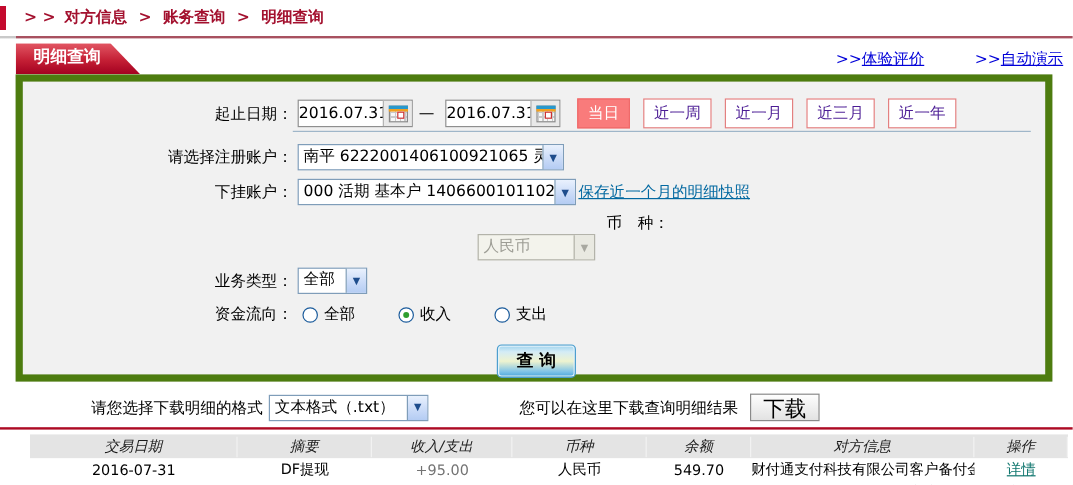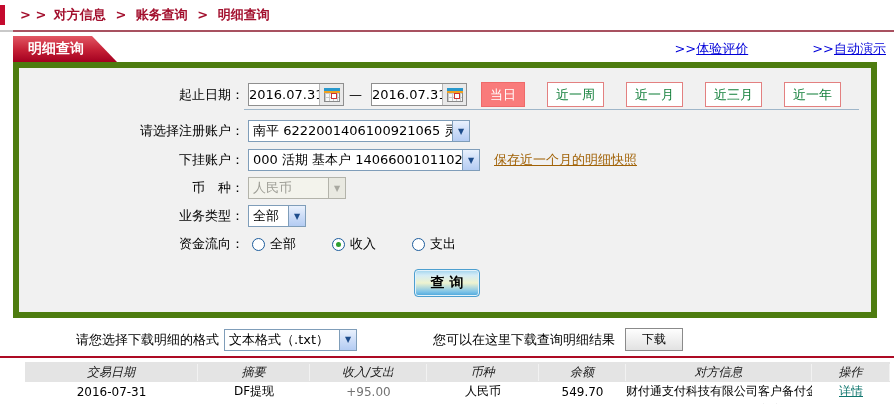--- a/index.html
+++ b/index.html
@@ -13,21 +13,21 @@
   .breadcrumb a { color: #a3102e; text-decoration: none; margin: 0 3px; }
   .breadcrumb .sep { margin: 0 2px; }
   .bc-rule { height: 2px; background: linear-gradient(to right, #c9c9c9 13px, #a85160 13px); }
 
   
   .tabrow { position: relative; height: 30px; }
   .tab { position: absolute; left: 13px; bottom: 0; width: 104px; height: 26px; line-height: 25px;
     padding-left: 15px; color: #fff; font-weight: bold; font-size: 14px;
     background: linear-gradient(180deg, #e25663 0%, #c41f35 55%, #a30020 100%);
     clip-path: polygon(0 0, 79px 0, 104px 100%, 0 100%); }
-  .toplinks { position: absolute; right: 8px; top: 8px; display: flex; gap: 64px; }
+  .toplinks { position: absolute; right: 8px; top: 8px; display: flex; gap: 42px; }
   .toplinks a { color: #0000d8; text-decoration: none; font-size: 13px; }
   .toplinks a .lbl { text-decoration: underline; }
 
   
   .panel { position: relative; margin-left: 13px; width: 864px; height: 256px;
     background: #f1f1f1; border: 6px solid #4d7c0f; }
   .frow { display: flex; align-items: center; }
   .flabel { width: 225px; text-align: right; flex: none; color: #000; }
   .fsep-line { height: 1px; background: #9fb6c9; margin: 2px 12px 0 225px; }
 
@@ -42,55 +42,55 @@
       repeating-linear-gradient(to right, #c9c9c9 0 1px, transparent 1px 4px),
       repeating-linear-gradient(to bottom, #c9c9c9 0 1px, transparent 1px 4px);
     background-color: #f7f7f7; }
   .cal::before { content: ""; position: absolute; left: -1px; right: -1px; top: -1px; height: 5px;
     background: linear-gradient(#2898cc 0 2.5px, #f0a020 2.5px 5px); }
   .cal::after { content: ""; position: absolute; right: 2px; bottom: 2px; width: 4px; height: 4px;
     border: 1px solid #cc3333; background: #fff; }
   .dash { margin: 0 5px; }
 
   
-  .qb { display: inline-block; height: 25px; line-height: 23px; padding: 0 8px; margin-left: 22px;
-    border: 1px solid #e38080; background: #fff; color: #15803d; font-size: 13px; cursor: pointer; }
+  .qb { display: inline-block; height: 25px; line-height: 23px; padding: 0 8px; margin-left: 11px;
+    border: 1px solid #e38080; background: #fff; color: #4c1d95; font-size: 13px; cursor: pointer; }
   .qb.active { background: #f97b7b; border-color: #ef6a6a; color: #fff; margin-left: 14px; }
 
   
   .sel { display: inline-flex; align-items: stretch; border: 1px solid #7f9db9; background: #fff;
     height: 22px; cursor: pointer; }
   .sel .stxt { line-height: 20px; padding: 0 6px 0 4px; white-space: nowrap; overflow: hidden; flex: 1; }
   .sel .sarrow { width: 17px; flex: none; display: flex; align-items: center; justify-content: center;
     background: linear-gradient(180deg, #e9f1fd 0%, #cdddf8 50%, #b4ccf3 100%);
     border-left: 1px solid #7f9db9; color: #1e4d8c; font-size: 8px; }
   .sel.disabled { border-color: #b3b3aa; background: #f3f3ec; color: #9d9d95; cursor: default; }
   .sel.disabled .sarrow { background: #e9e9e1; color: #a8a8a0; border-left-color: #b3b3aa; }
 
-  .snap-link { color: #a16207; margin-left: 14px; }
+  .snap-link { color: #0369a1; margin-left: 2px; }
 
   
   .ropt { display: inline-flex; align-items: center; margin-right: 36px; cursor: pointer; }
   .radio { width: 13px; height: 13px; border-radius: 50%; border: 1px solid #1c5c9c; background: #fff;
     display: inline-block; position: relative; margin-right: 5px; flex: none; }
   .radio.on::after { content: ""; position: absolute; left: 3px; top: 3px; width: 5px; height: 5px;
     border-radius: 50%; background: #2f9e2f; }
 
   
   .query-btn { display: block; margin: 16px 0 0 395px; width: 66px; height: 28px;
     border: 1px solid #4d9fcf; border-radius: 4px; font-weight: bold; font-size: 14px; cursor: pointer;
     background: linear-gradient(180deg, #9fd3ee 0%, #d4ecf6 20%, #eef3cf 50%, #7ec3e8 84%, #4aa5da 100%);
     box-shadow: inset 0 0 0 1px #e3f2fa; font-family: inherit; text-align: center; }
 
   
   .dlrow { display: flex; align-items: center; margin-top: 9px; height: 25px; padding-left: 76px; }
   .dl-label { margin-right: 5px; }
   .dl-sel { width: 133px; }
   .dl-hint { margin-left: 76px; }
-  .dl-btn { margin-left: 10px; width: 58px; height: 23px; border: 1px solid #8a8a8a; font-size: 12px;
+  .dl-btn { margin-left: 10px; width: 58px; height: 23px; border: 1px solid #8a8a8a; font-size: 18px;
     background: linear-gradient(#fefefe, #e2e2e2); cursor: pointer; font-family: inherit; }
 
   .red-divider { margin-top: 4px; height: 2px; background: #ad0a24; }
 
   
   .rtable { margin: 4px 4px 0 25px; width: 865px; font-size: 12px; }
   .trow { display: flex; height: 19px; align-items: center; background: #fff; }
   .trow.thead { background: #e4e4e4; height: 20px; color: #1a1a1a; font-style: italic; }
   .tcell { text-align: center; overflow: hidden; white-space: nowrap; flex: none; }
   .trow.thead .tcell { border-right: 1px solid #f2f2f2; }
@@ -156,21 +156,21 @@
 
   <div class="frow" style="margin-top:7px;">
     <span class="flabel">下挂账户：</span>
     <span class="sel" style="width:232px; margin-left:4px;">
       <span class="stxt">000 活期 基本户 1406600101102571848</span>
       <span class="sarrow">▼</span>
     </span>
     <a href="#" class="snap-link">保存近一个月的明细快照</a>
   </div>
 
-  <div class="frow" style="margin-top:6px;">
+  <div class="frow" style="margin-top:6px;flex-direction:column;">
     <span class="flabel">币　种：</span>
     <span class="sel disabled" style="width:98px; margin-left:4px;">
       <span class="stxt">人民币</span>
       <span class="sarrow">▼</span>
     </span>
   </div>
 
   <div class="frow" style="margin-top:6px;">
     <span class="flabel">业务类型：</span>
     <span class="sel" style="width:58px; margin-left:4px;">

